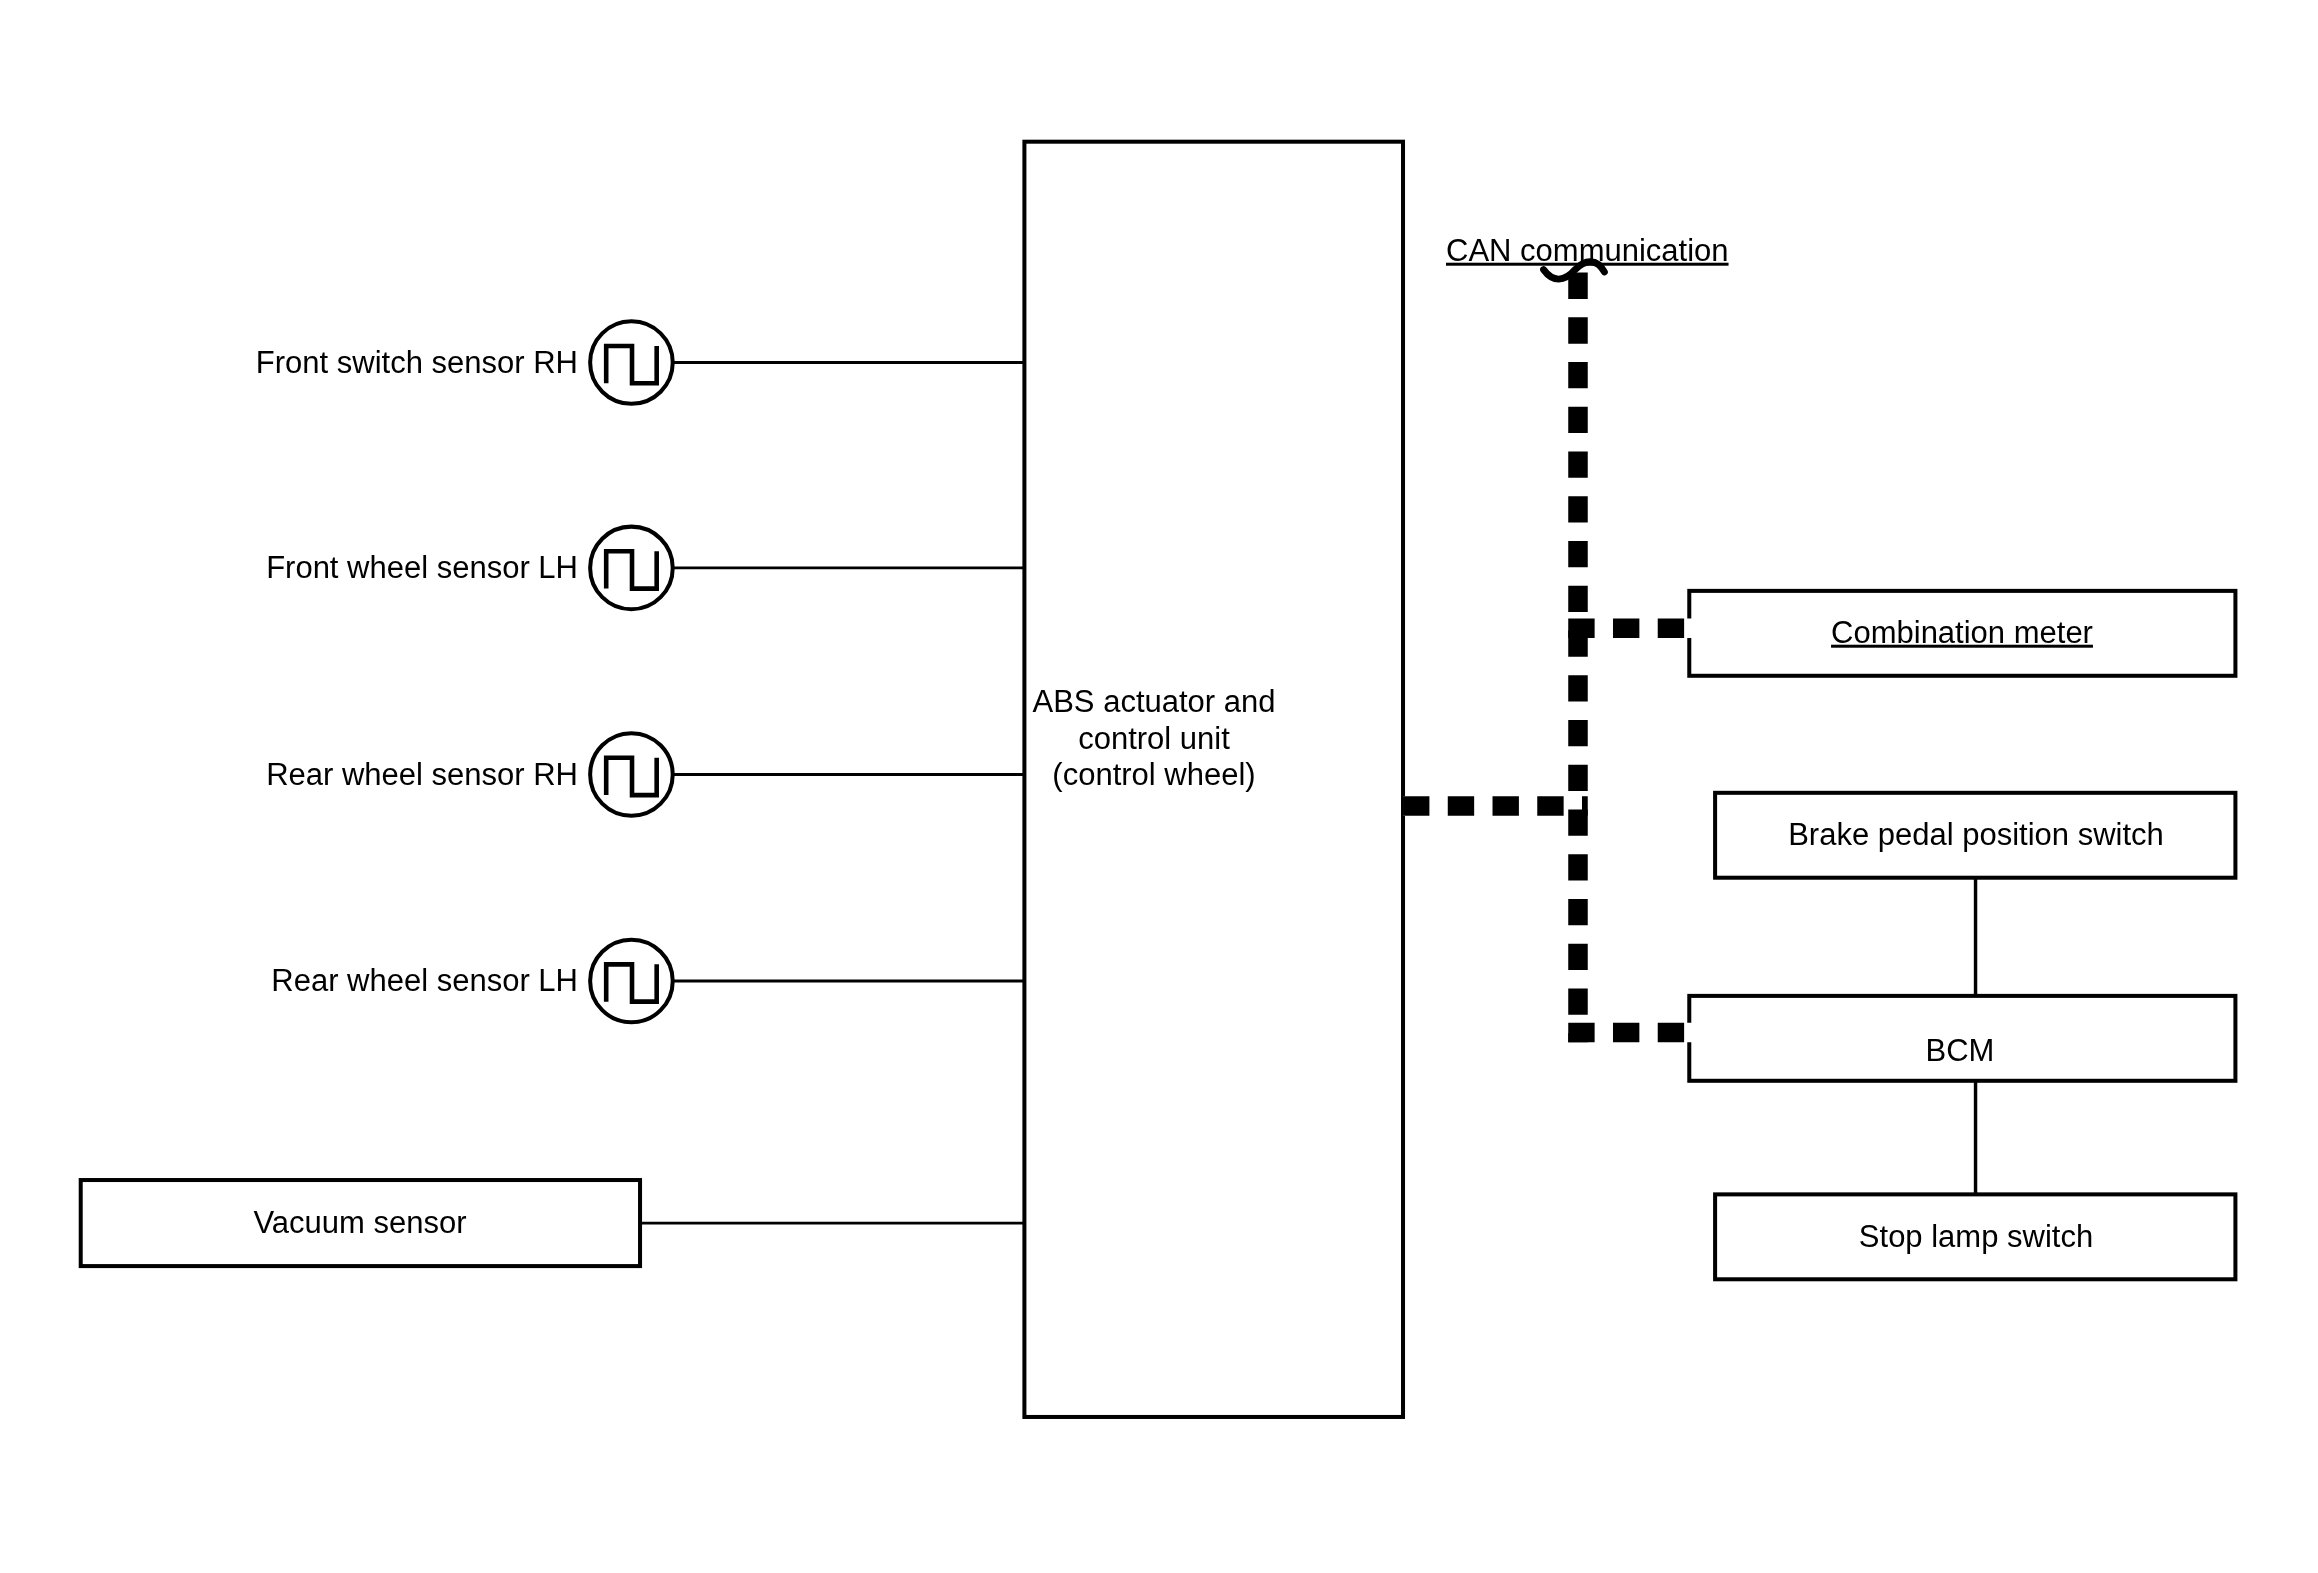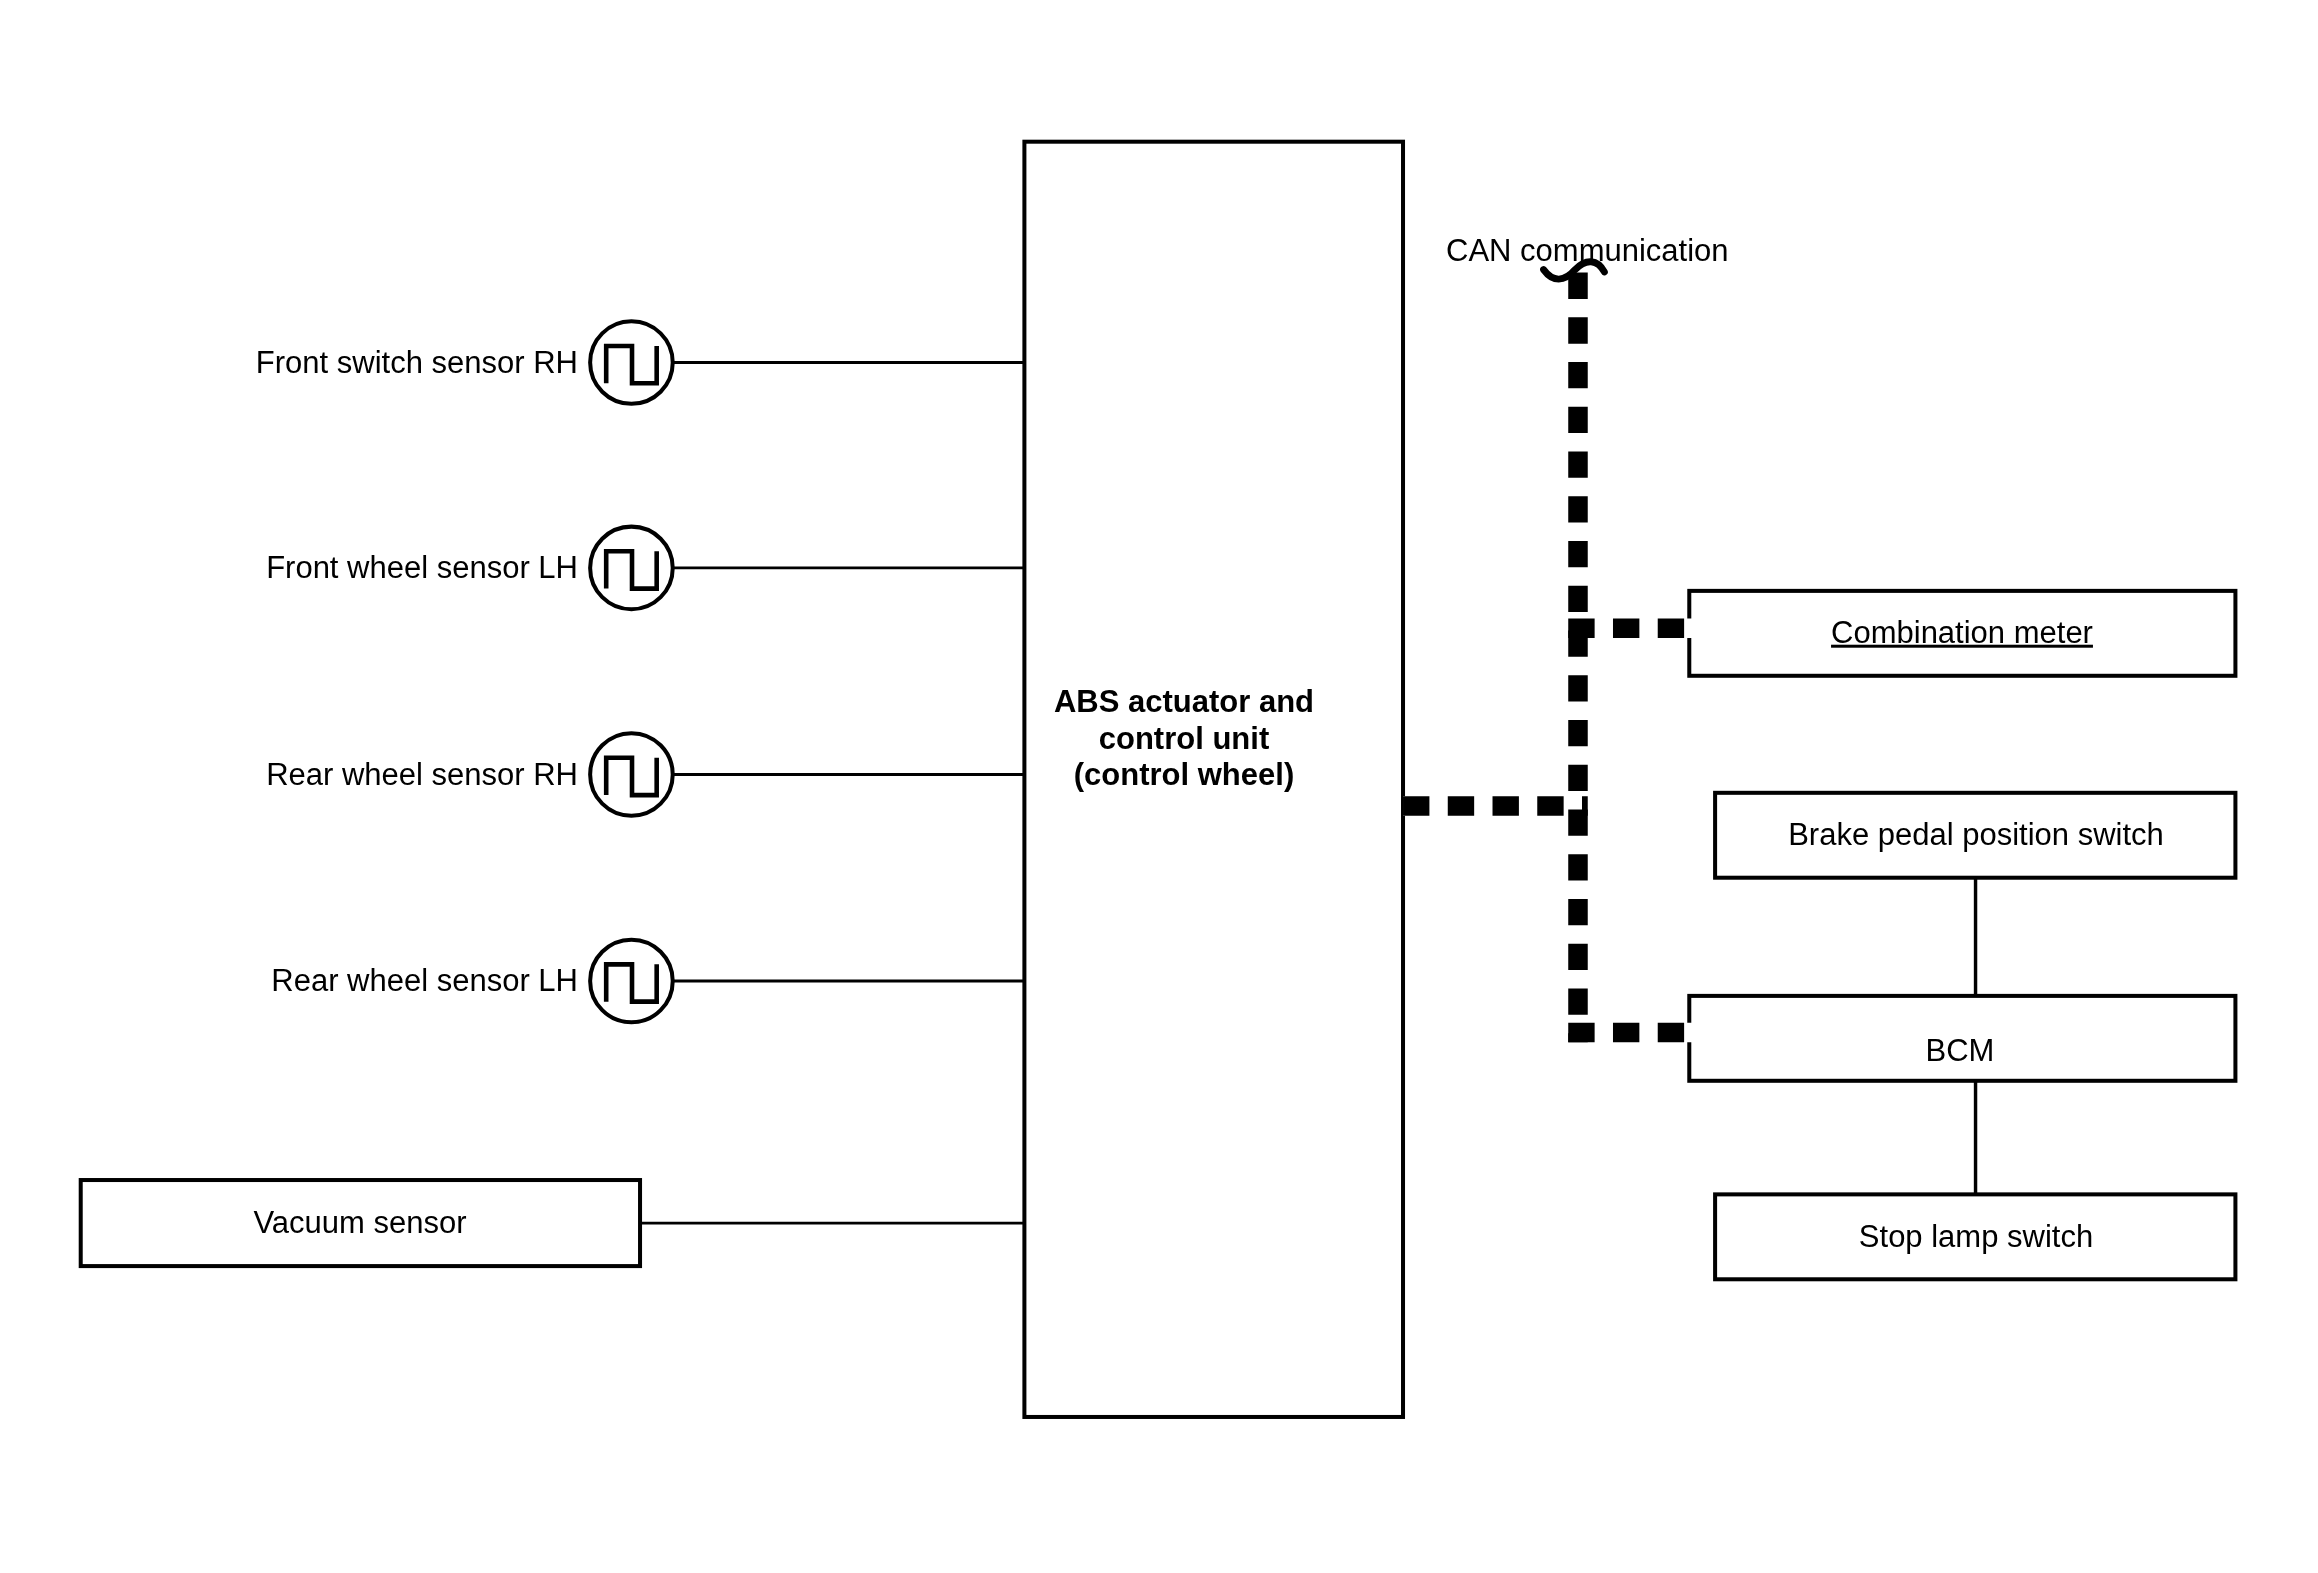--- a/index.html
+++ b/index.html
@@ -33,20 +33,21 @@
     text-align: center;
     transform: translate(-50%, -50%);
   }
   .left-label {
     text-align: right;
     transform: translate(-100%, -50%);
   }
   .free-label {
     text-align: center;
     transform: translate(0, -50%);
+    text-decoration: underline;
   }
   .fs-main { font-size: 31px; }
 </style>
 </head>
 <body>
 
 <div id="diagram-root">
 
   <svg class="svg-layer" viewBox="0 0 4041 2742" xmlns="http://www.w3.org/2000/svg">
 
@@ -119,21 +120,21 @@
   <div class="lbl fs-main left-label" style="left:578px; top:363px;">Front switch sensor RH</div>
 
   <div class="lbl fs-main left-label" style="left:578px; top:568px;">Front wheel sensor LH</div>
 
   <div class="lbl fs-main left-label" style="left:578px; top:775px;text-align:center;">Rear wheel sensor RH</div>
 
   <div class="lbl fs-main left-label" style="left:578px; top:981px;">Rear wheel sensor LH</div>
 
   <div class="lbl fs-main box-label" style="left:360px; top:1223px;">Vacuum sensor</div>
 
-  <div class="lbl fs-main box-label" style="left:1184px; top:739px;font-weight:bold;"><span>ABS actuator and</span><br><span>control unit</span><br><span>(control wheel)</span></div>
+  <div class="lbl fs-main box-label" style="left:1154px; top:739px;"><span>ABS actuator and</span><br><span>control unit</span><br><span>(control wheel)</span></div>
 
   <div class="lbl fs-main free-label" style="left:1446px; top:251px;">CAN communication</div>
 
   <div class="lbl fs-main box-label" style="left:1962px; top:633px;text-decoration:underline;">Combination meter</div>
 
   <div class="lbl fs-main box-label" style="left:1976px; top:835px;">Brake pedal position switch</div>
 
   <div class="lbl fs-main box-label" style="left:1960px; top:1039px;margin-top:12px;">BCM</div>
 
   <div class="lbl fs-main box-label" style="left:1976px; top:1237px;">Stop lamp switch</div>

